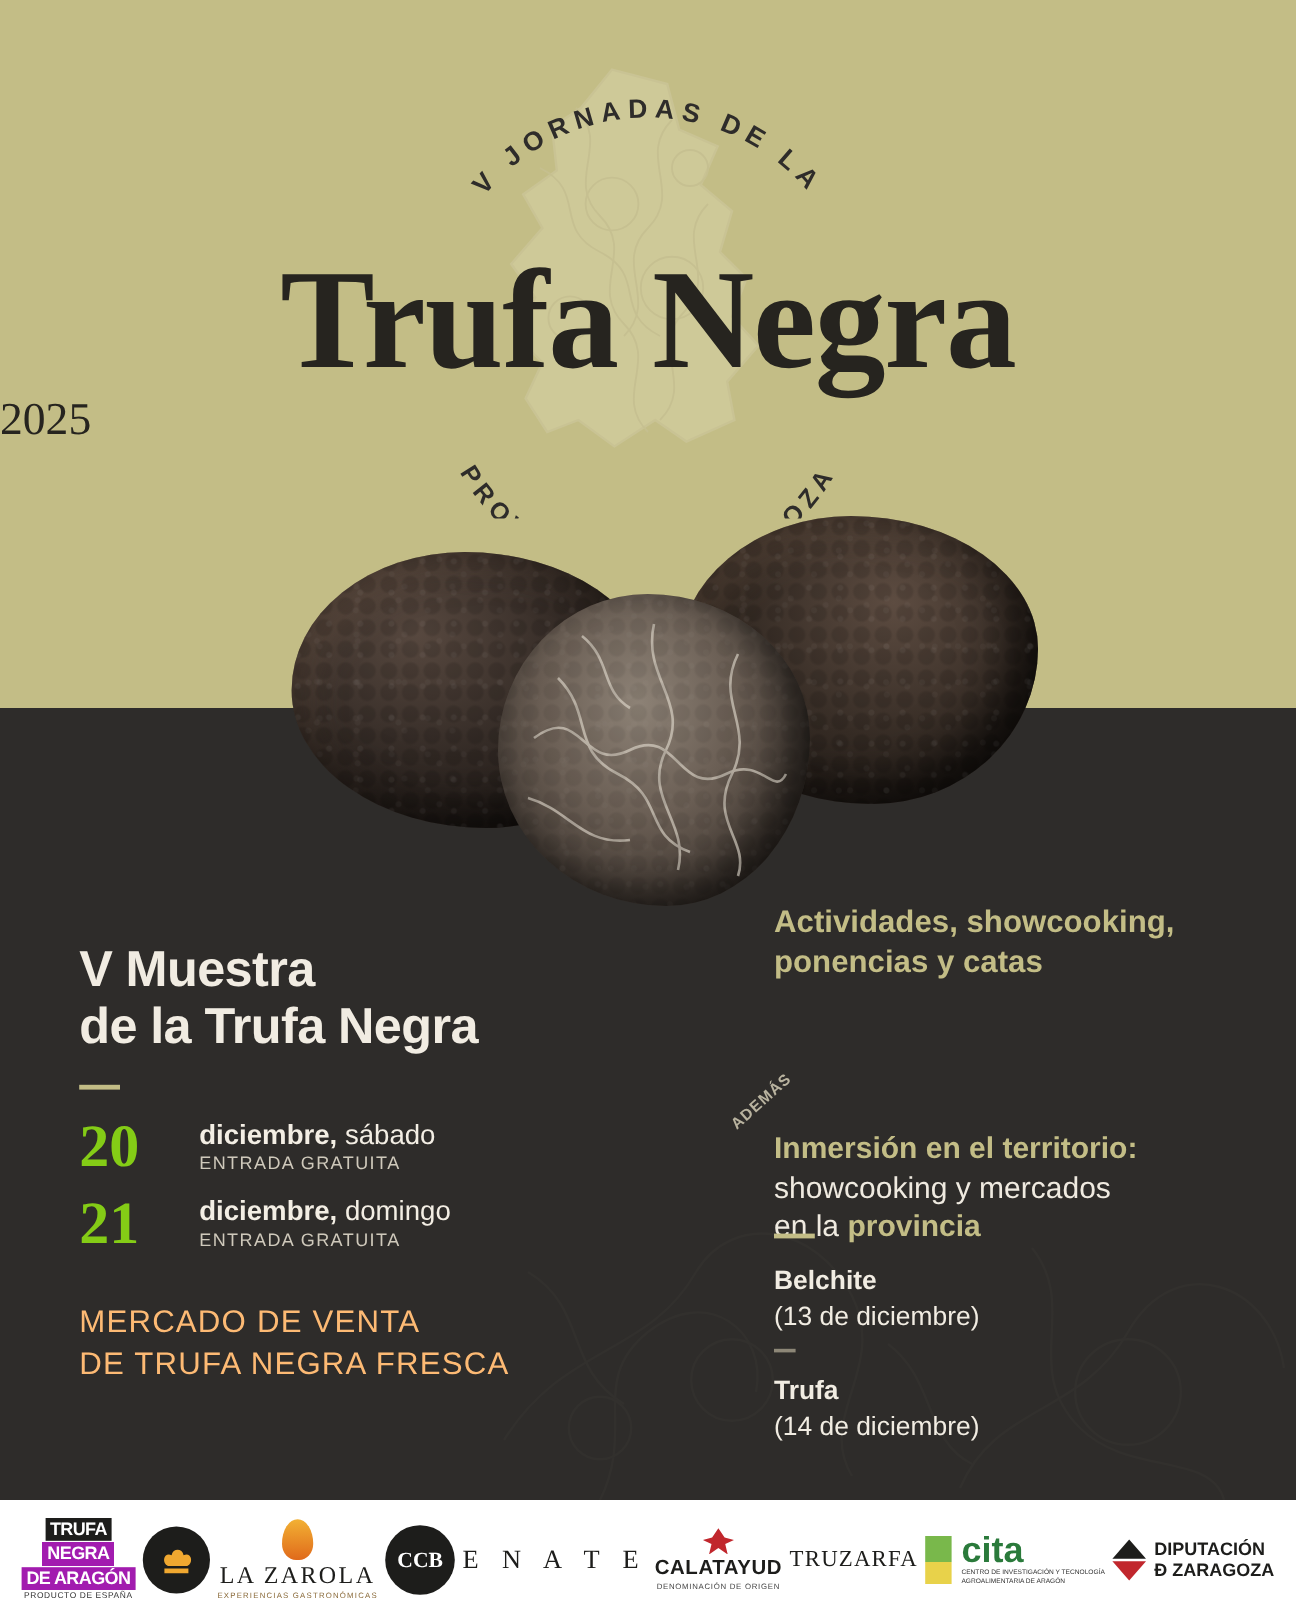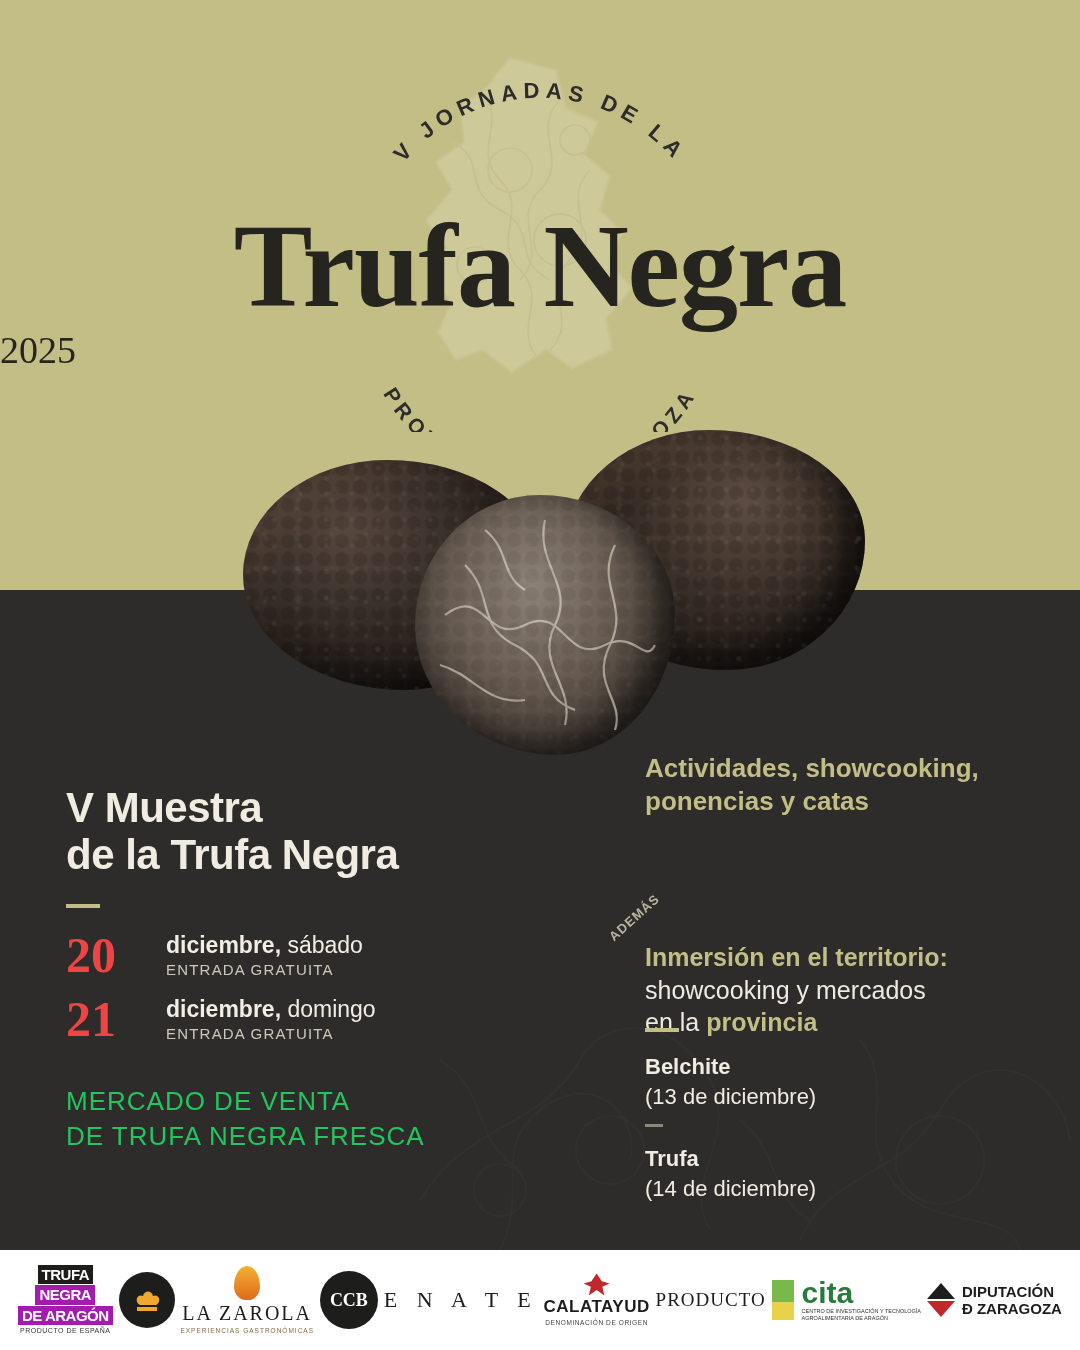--- a/index.html
+++ b/index.html
@@ -88,29 +88,29 @@
   .left-col{position:absolute;left:66px;top:736px;width:470px;color:#efeae0;margin-top:48px;}
   .h1{
     font-size:42px;line-height:1.12;font-weight:bold;color:#f1ece2;
     letter-spacing:-.5px;margin:0;
   }
   .rule{width:34px;height:4px;background:#c3bd86;margin:26px 0 22px;}
   .place{font-size:25px;font-weight:bold;color:#f3eee4;margin:0 0 28px;}
   .dayrow{display:flex;align-items:center;gap:16px;margin-bottom:14px;}
   .daynum{
     font-family:"Liberation Serif", serif;font-weight:bold;
-    font-size:50px;line-height:1;color:#ef4444;min-width:84px;
+    font-size:50px;line-height:1;color:#84cc16;min-width:84px;
   }
   .daytxt{line-height:1.15;}
   .daytxt .d1{font-size:23px;color:#f3eee4;}
   .daytxt .d1 b{font-weight:bold;}
   .daytxt .d2{font-size:15px;letter-spacing:1.2px;color:#cfc9bb;margin-top:2px;}
   .market{
     margin-top:40px;font-size:26px;line-height:1.35;letter-spacing:1px;
-    color:#22c55e;
+    color:#fdba74;
   }
 
   
   .right-col{position:absolute;left:645px;top:752px;width:400px;}
   .r-h2{
     font-size:26px;line-height:1.25;font-weight:bold;color:#c3bd86;margin:0;
   }
   .ademas{
     position:absolute;left:-42px;top:158px;
     font-size:13px;font-weight:bold;letter-spacing:1px;color:#b9b39f;
@@ -363,21 +363,21 @@
 
     <div class="sp cal">
       <div class="sp-txt">
         <div class="bird"></div>
         <div class="c1">CALATAYUD</div>
         <div class="c2">DENOMINACIÓN DE ORIGEN</div>
       </div>
     </div>
 
     <div class="sp">
-      <div class="truz">PRODUCTO</div>
+      <div class="truz">TRUZARFA</div>
     </div>
 
     <div class="sp">
       <div class="cita">
         <div class="sq"></div>
         <div>
           <div class="t">cita</div>
           <div class="sub">CENTRO DE INVESTIGACIÓN Y TECNOLOGÍA</div>
           <div class="sub">AGROALIMENTARIA DE ARAGÓN</div>
         </div>

